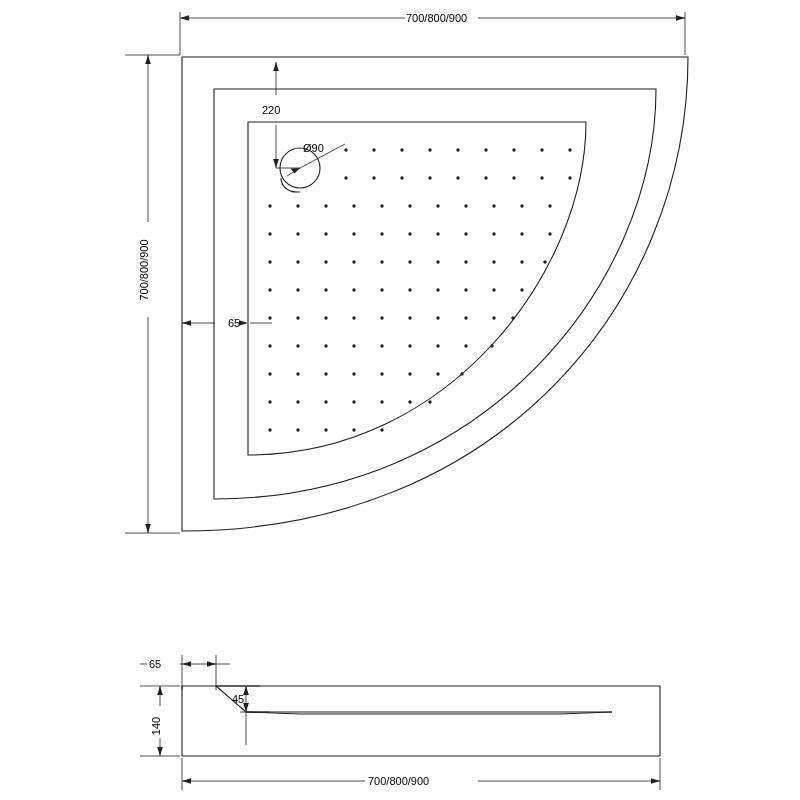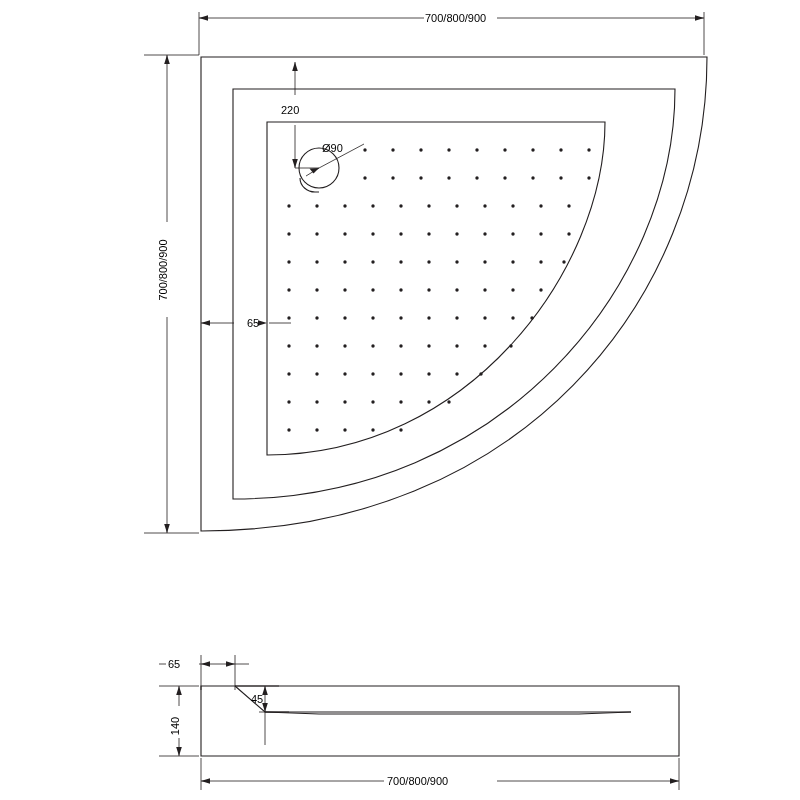--- a/index.html
+++ b/index.html
@@ -11,21 +11,20 @@
     width: 800px;
     height: 800px;
     font-family: "Liberation Sans", sans-serif;
     color: #000000;
     overflow: hidden;
   }
   #stage {
     position: relative;
     width: 640px;
     height: 800px;
-    margin-left: 19px;
   }
   svg.drawing {
     position: absolute;
     top: 0;
     left: 0;
     width: 800px;
     height: 800px;
   }
   .dim-text {
     font-family: "Liberation Sans", sans-serif;

